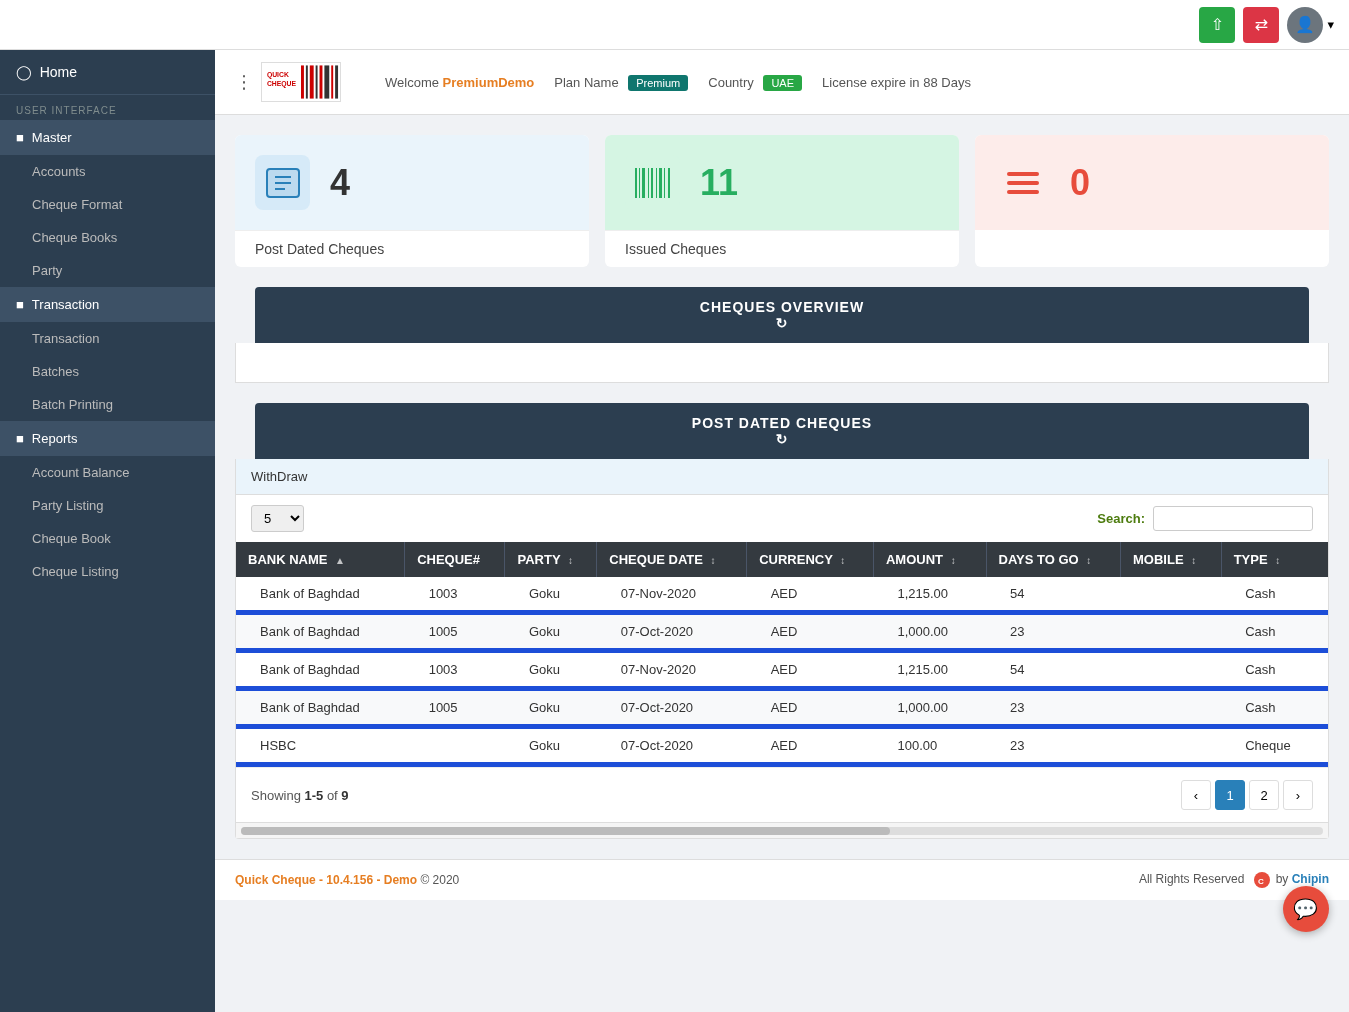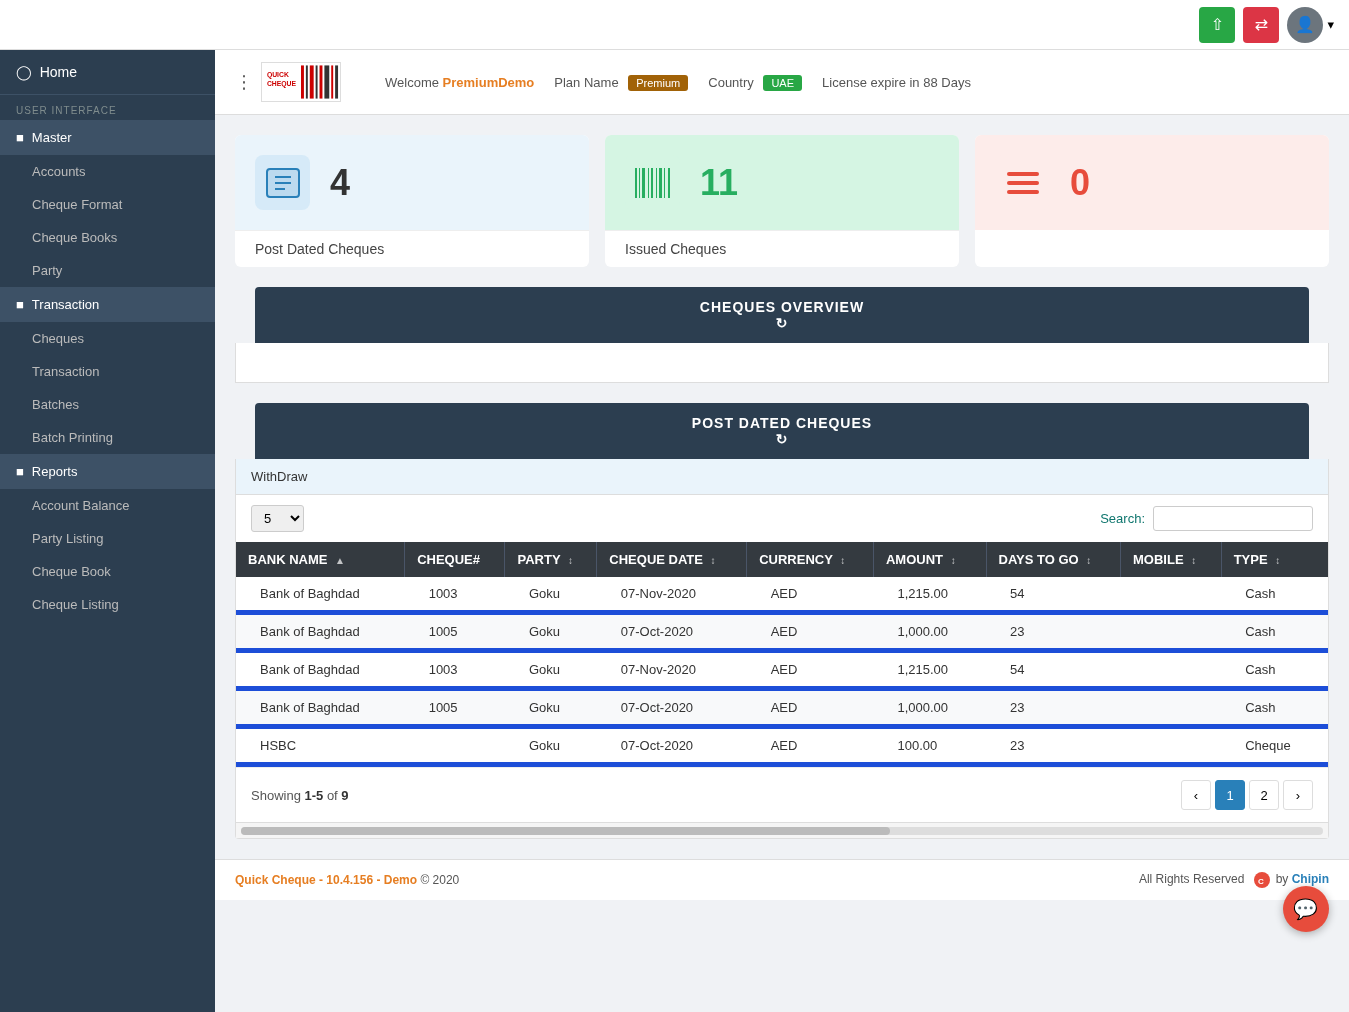--- a/index.html
+++ b/index.html
@@ -125,21 +125,21 @@
     .header-info {
       display: flex;
       align-items: center;
       gap: 20px;
       font-size: 13px;
       color: #555;
       margin-left: 24px;
     }
     .welcome-name { color: #e67e22; font-weight: bold; }
     .badge-premium {
-      background: #a16207;
+      background: #0f766e;
       color: #fff;
       padding: 2px 8px;
       border-radius: 3px;
       font-size: 11px;
     }
     .badge-uae {
       background: #28a745;
       color: #fff;
       padding: 2px 8px;
       border-radius: 3px;
@@ -254,21 +254,21 @@
       padding: 4px 8px;
       border: 1px solid #ccc;
       border-radius: 3px;
       font-size: 13px;
     }
     .search-area {
       display: flex;
       align-items: center;
       gap: 8px;
     }
-    .search-area label { color: #0f766e; }
+    .search-area label { color: #4d7c0f; font-weight: bold; }
     .search-input {
       border: 1px solid #ccc;
       border-radius: 3px;
       padding: 4px 8px;
       font-size: 13px;
       width: 160px;
     }
     .chat-bubble {
       position: fixed;
       right: 20px;
@@ -424,21 +424,20 @@
     </div>
     <div class="sidebar-item">Accounts</div>
     <div class="sidebar-item">Cheque Format</div>
     <div class="sidebar-item">Cheque Books</div>
     <div class="sidebar-item">Party</div>
 
     <div class="sidebar-group">
       <span>■</span>
       <span>Transaction</span>
     </div>
-    <div class="sidebar-item">Cheques</div>
     <div class="sidebar-item">Transaction</div>
     <div class="sidebar-item">Batches</div>
     <div class="sidebar-item">Batch Printing</div>
 
     <div class="sidebar-group">
       <span>■</span>
       <span>Reports</span>
     </div>
     <div class="sidebar-item">Account Balance</div>
     <div class="sidebar-item">Party Listing</div>

